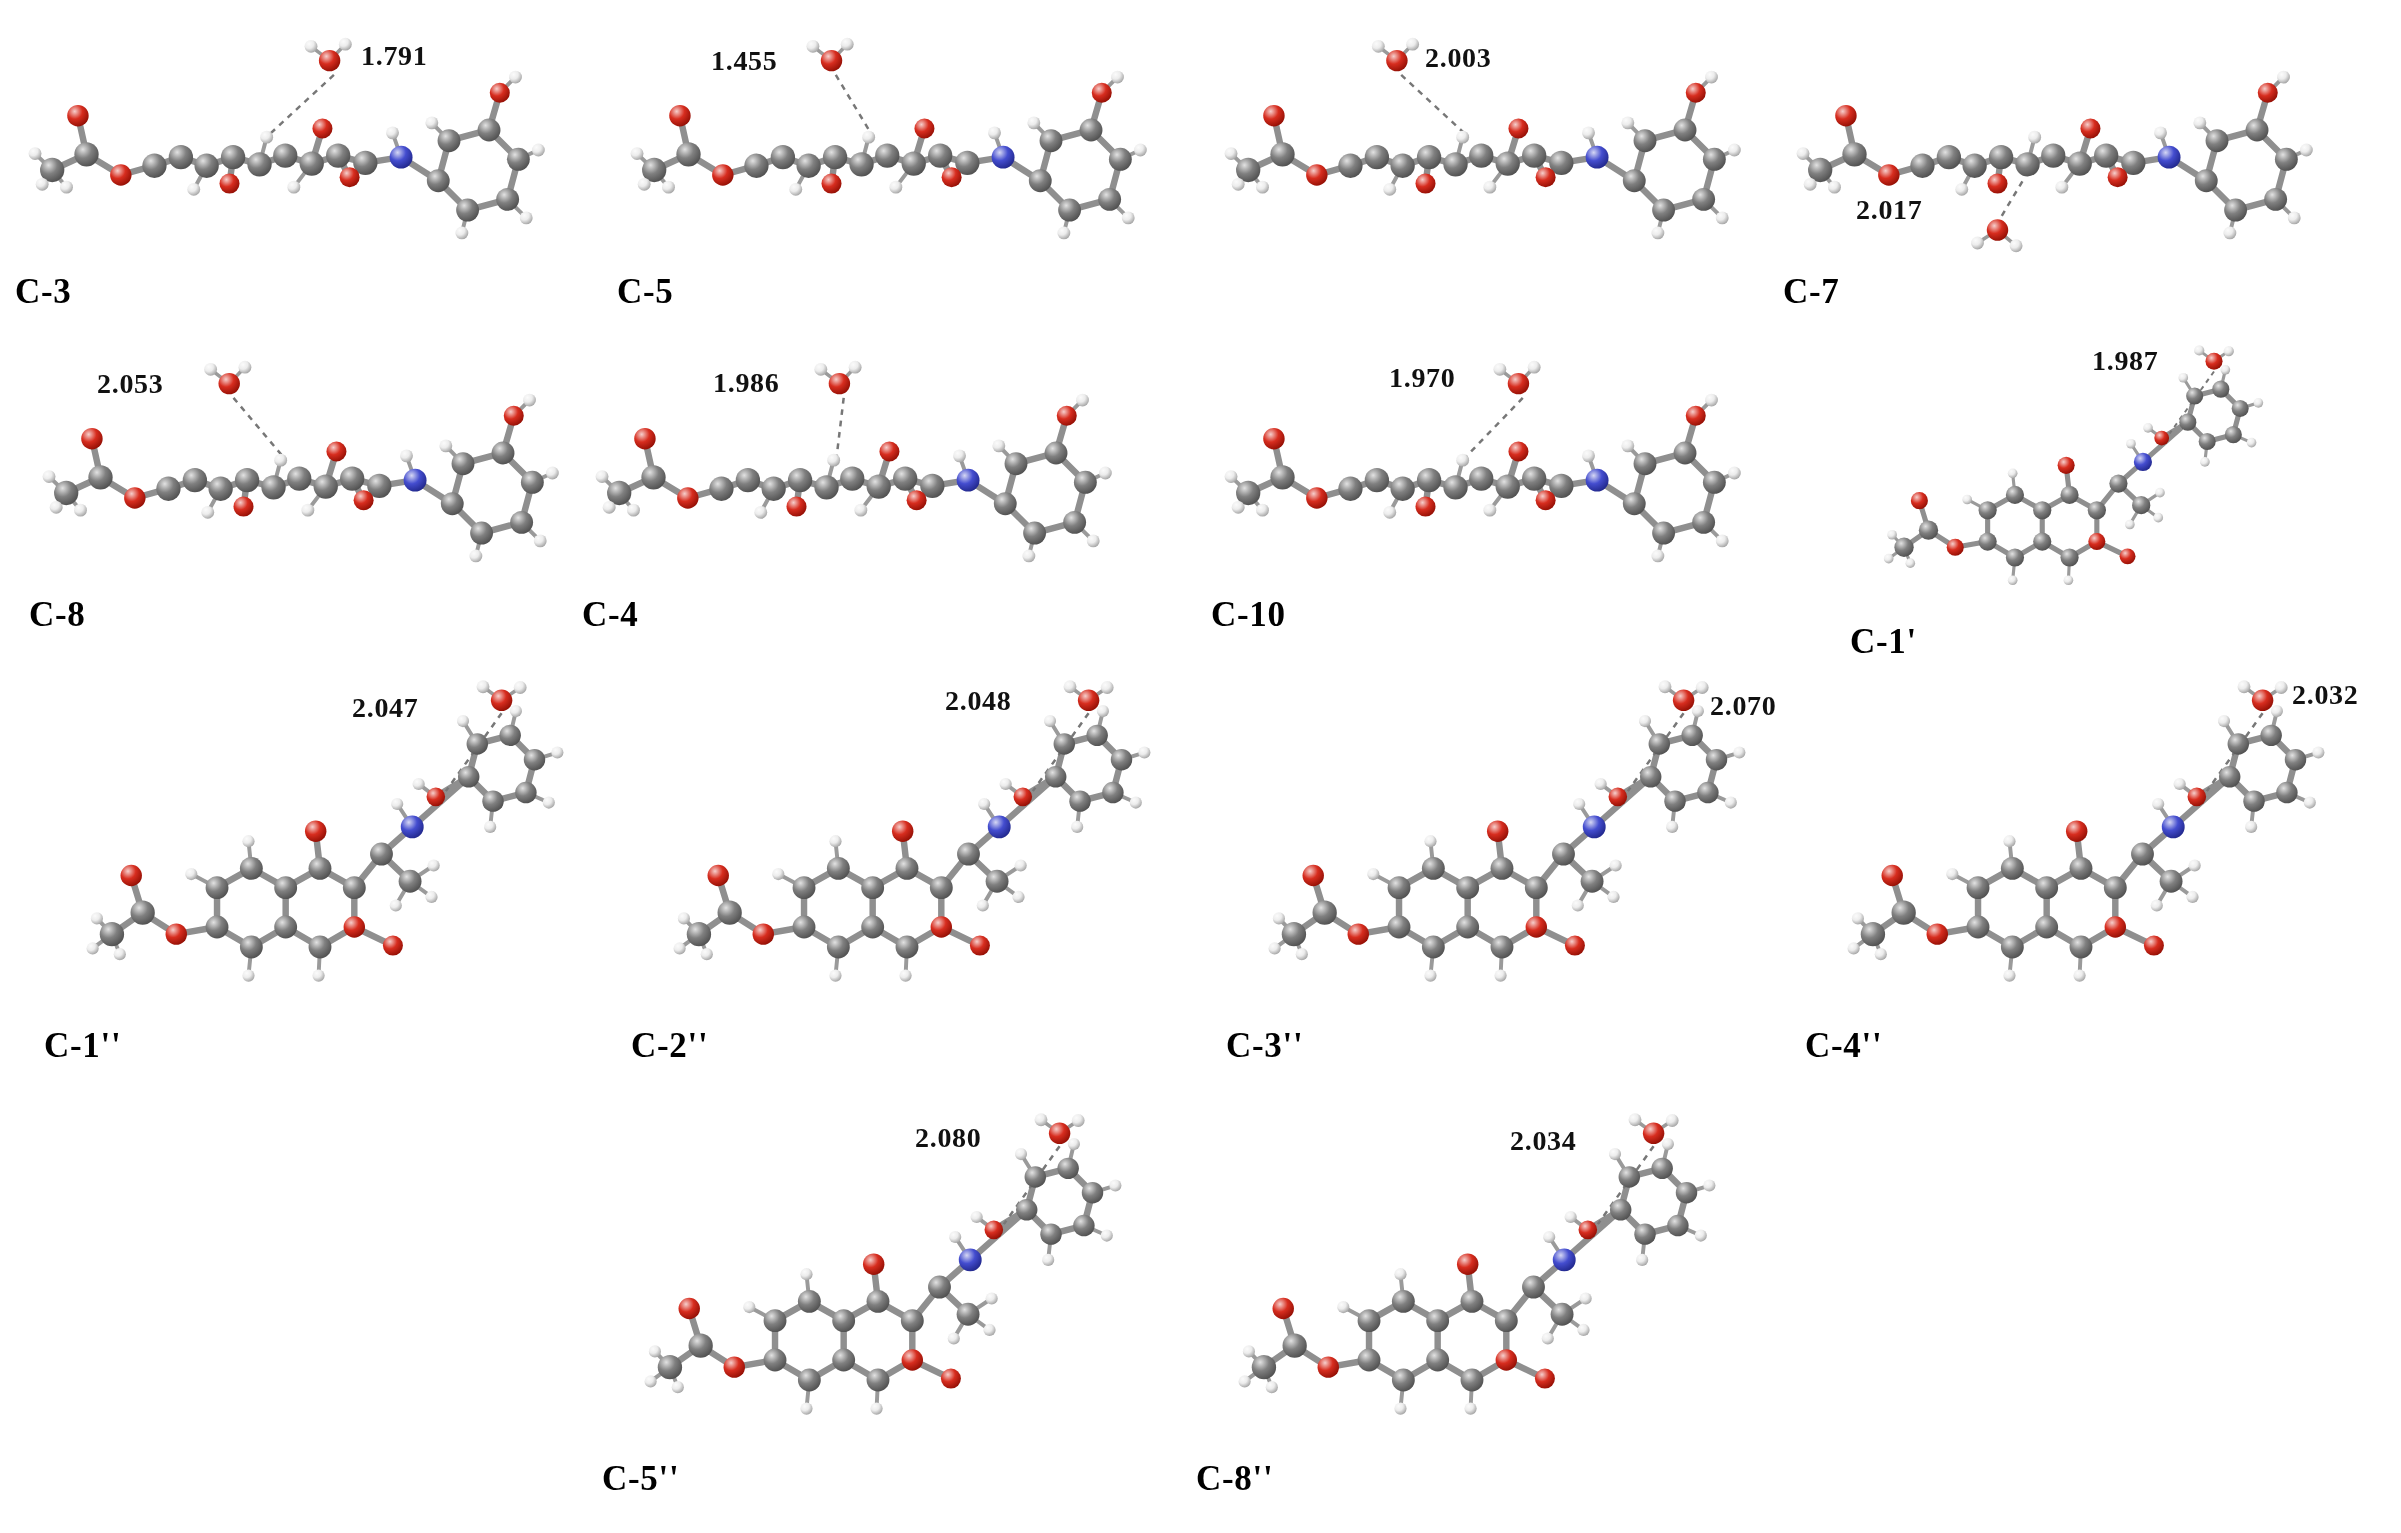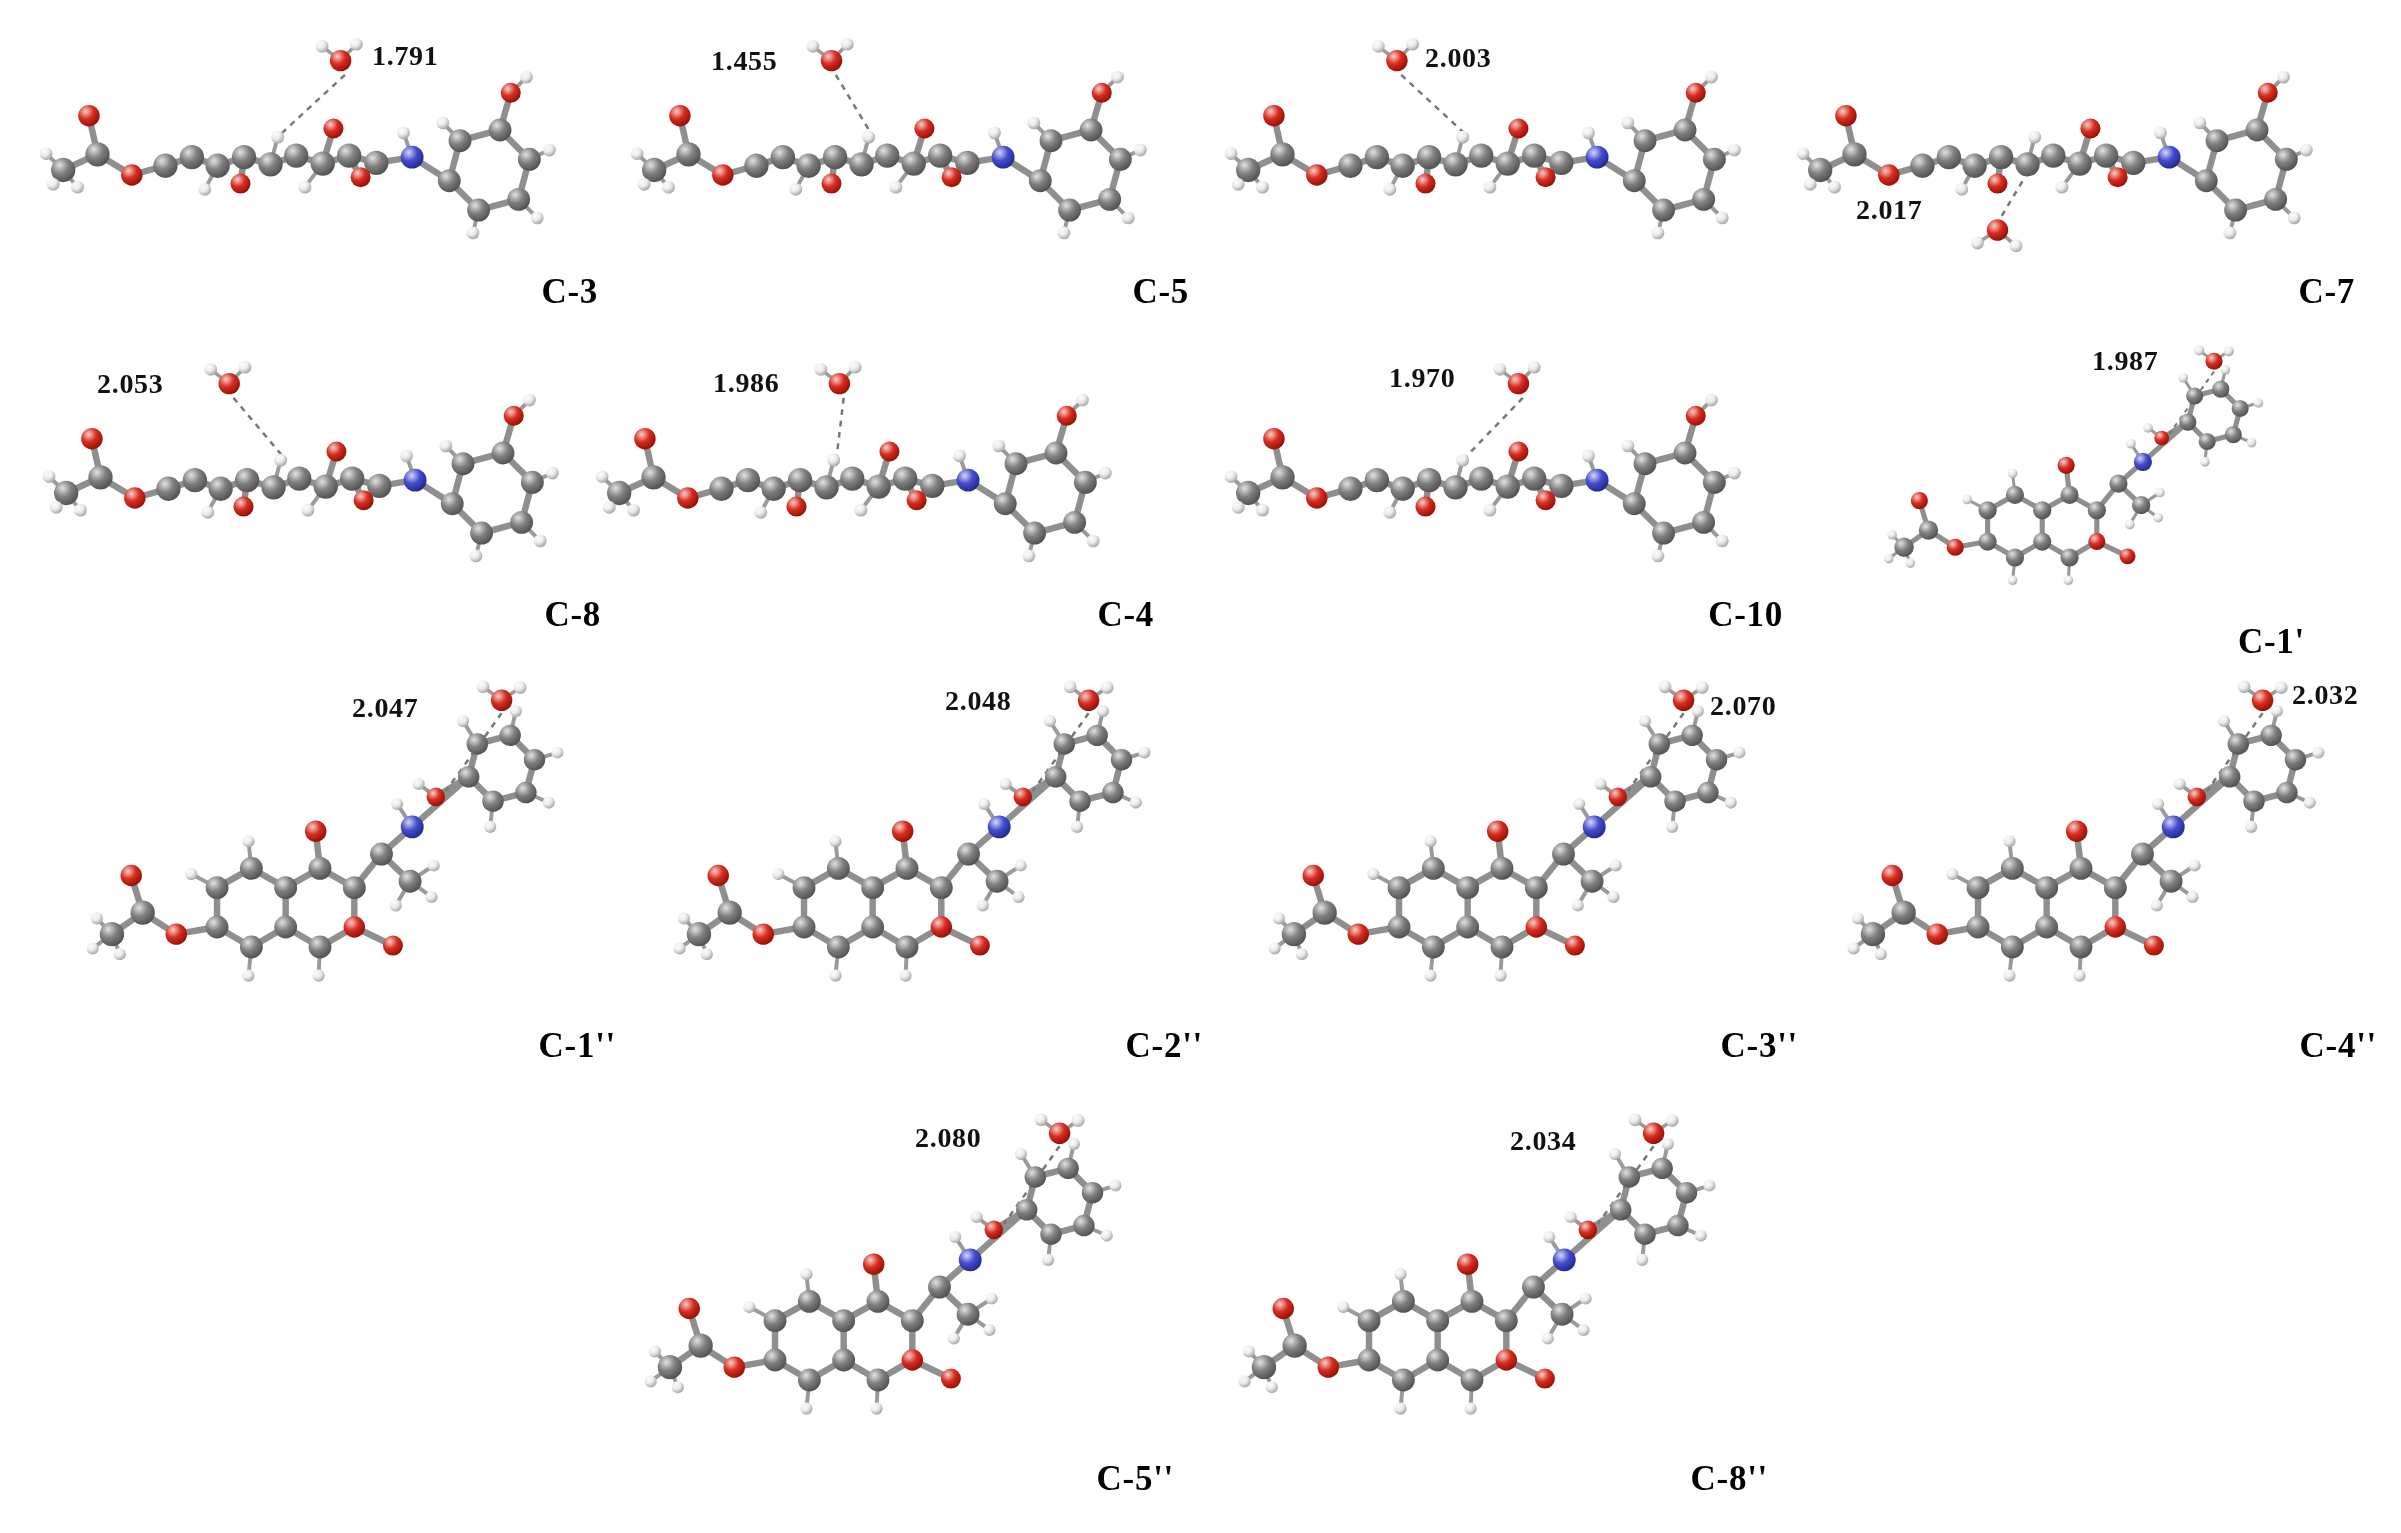--- a/index.html
+++ b/index.html
@@ -9,28 +9,28 @@
     font-family:"Liberation Serif", serif;
     overflow:hidden;
   }
   .panel { position:absolute; }
   .mol { display:block; width:100%; height:auto; }
   .dist {
     position:absolute; font-weight:bold; font-size:28px; color:#111;
     letter-spacing:0.7px; white-space:nowrap;
   }
   .lbl {
-    display:block; text-align:right; font-weight:bold; font-size:35px;
+    display:block; text-align:left; font-weight:bold; font-size:35px;
     color:#000; margin-top:7.3px; letter-spacing:0.7px;
   }
 </style>
 </head>
 <body>
 
-<figure class="panel" style="left:26px;top:7.3px;width:572px">
+<figure class="panel" style="left:15px;top:7.3px;width:572px">
   <svg class="mol" viewBox="0 0 800 360">
       <defs>
         <radialGradient id="g0_c" cx="35%" cy="30%" r="80%">
           <stop offset="0%" stop-color="rgb(226,226,226)"></stop>
           <stop offset="45%" stop-color="rgb(128,128,128)"></stop>
           <stop offset="100%" stop-color="rgb(72,72,72)"></stop>
         </radialGradient>
         <radialGradient id="g0_o" cx="35%" cy="30%" r="80%">
           <stop offset="0%" stop-color="rgb(246,207,204)"></stop>
           <stop offset="45%" stop-color="rgb(215,45,31)"></stop>

